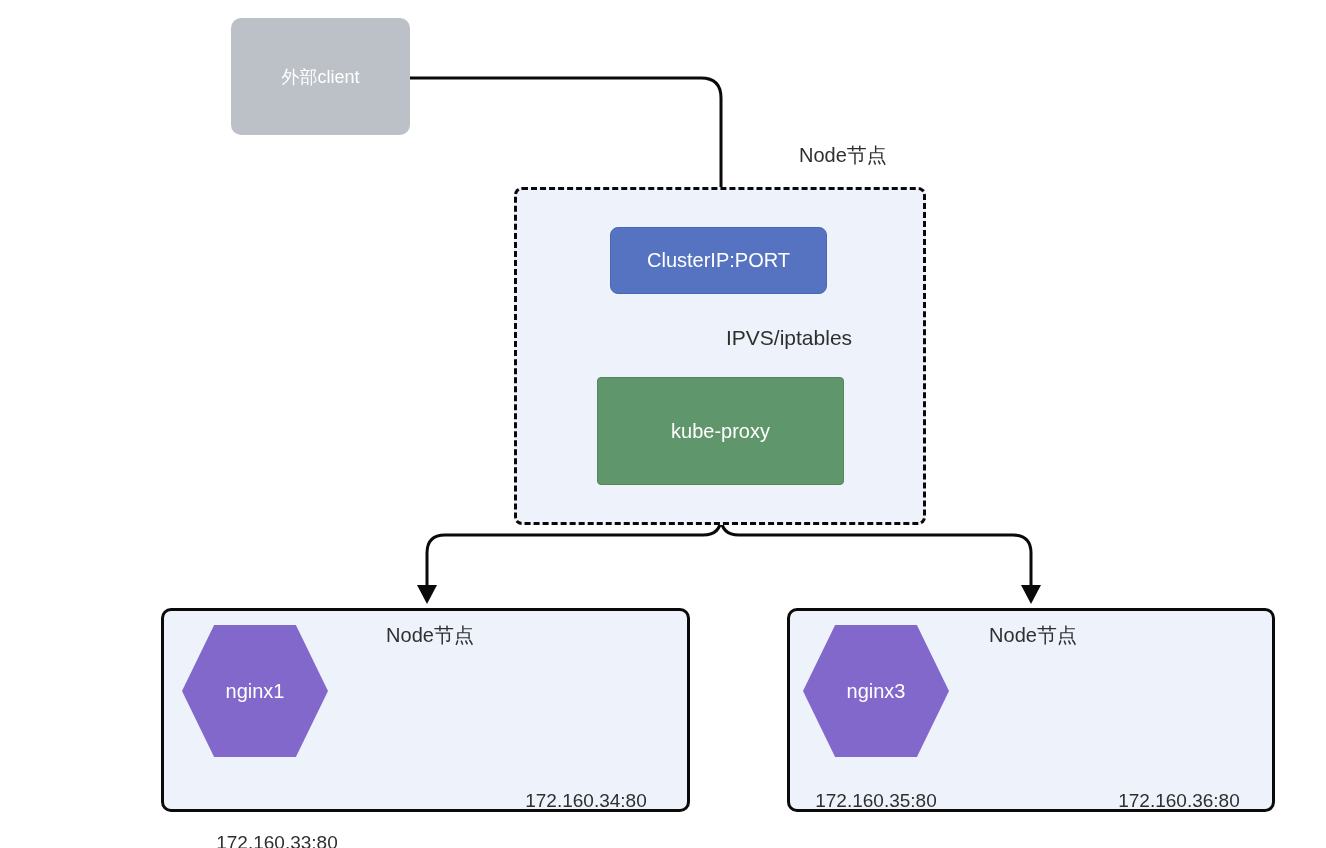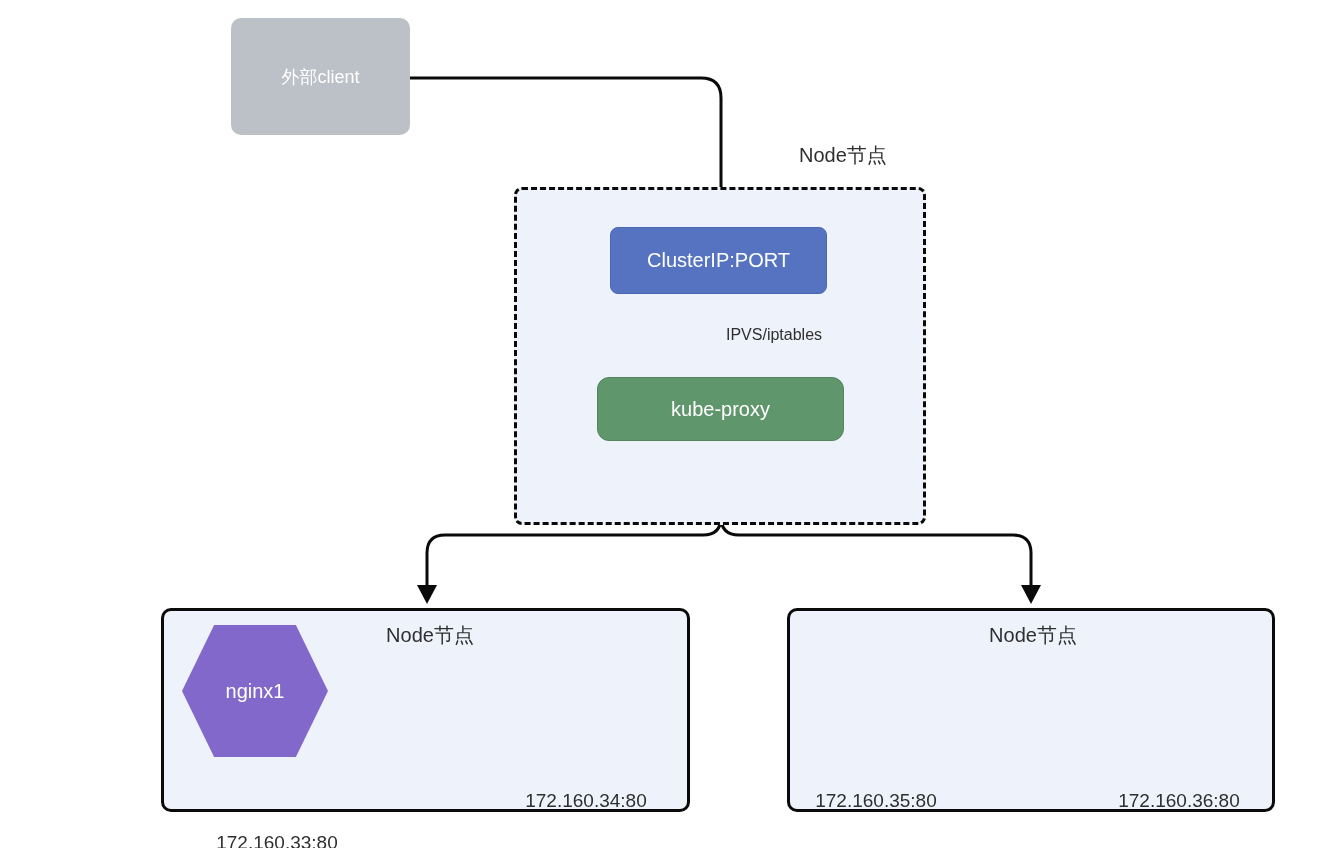--- a/index.html
+++ b/index.html
@@ -37,27 +37,27 @@
   .cluster-box {
     left:610px; top:227px; width:217px; height:67px;
     background: var(--cluster-fill);
     border: 1px solid var(--cluster-border);
     border-radius: 8px;
     display:flex; align-items:center; justify-content:center;
     color: var(--text-light); font-size:20px;
   }
   .edge-label {
     left:726px; top:326px;
-    color: var(--text-dark); font-size:16px; white-space:nowrap;
+    color: var(--text-dark); font-size:21px; white-space:nowrap;
   }
   .proxy-box {
-    left:597px; top:377px; width:247px; height:64px;
+    left:597px; top:377px; width:247px; height:108px;
     background: var(--proxy-fill);
     border: 1px solid var(--proxy-border);
-    border-radius: 12px;
+    border-radius: 4px;
     display:flex; align-items:center; justify-content:center;
     color: var(--text-light); font-size:20px;
   }
   .node-box {
     top:608px; height:204px;
     background: var(--panel-fill);
     border: 3px solid var(--line);
     border-radius: 10px;
   }
   .node-box.left  { left:161px; width:529px; }
@@ -134,16 +134,19 @@
   <div class="abs node-box left"></div>
   <div class="abs node-box-label left">Node节点</div>
   <div class="abs pod-hex pod1">
     <span>nginx1</span>
   </div>
   <div class="abs pod-ip ip1">172.160.33:80</div>
   <div class="abs pod-ip ip2">172.160.34:80</div>
 
   <div class="abs node-box right"></div>
   <div class="abs node-box-label right">Node节点</div>
+  <div class="abs pod-hex pod3">
+    <span>nginx3</span>
+  </div>
   <div class="abs pod-ip ip3">172.160.35:80</div>
   <div class="abs pod-ip ip4">172.160.36:80</div>
 
 </div>
 
 </body></html>

